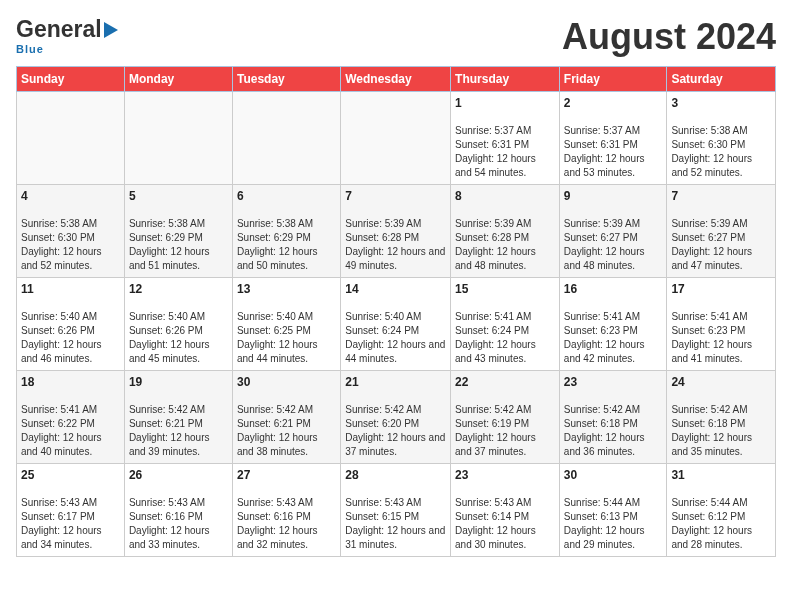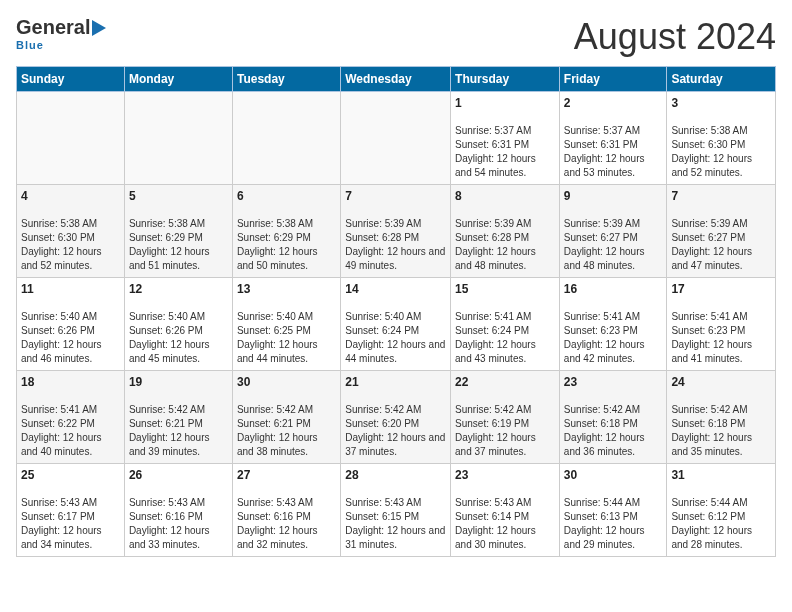--- a/index.html
+++ b/index.html
@@ -39,34 +39,34 @@
       color: #1a6faf;
       font-weight: bold;
       letter-spacing: 1px;
       text-align: right;
     }
     .title-block {
       text-align: right;
     }
     .month-year {
       font-size: 36px;
-      font-weight: normal;
+      font-weight: bold;
       color: #333;
     }
     .location {
       font-size: 15px;
       color: #555;
     }
     .calendar {
       width: 100%;
       border-collapse: collapse;
       font-size: 10.5px;
     }
     .calendar th {
-      background: #0369a1;
+      background: #ef4444;
       color: #fff;
       padding: 5px 4px;
       text-align: left;
       font-size: 12px;
       border: 1px solid #aac4e0;
     }
     .calendar td {
       border: 1px solid #ccc;
       vertical-align: top;
       padding: 4px;
@@ -96,21 +96,21 @@
     .row-bg-light td { background: #f5f5f5 !important; }
     .row-bg-white td { background: #fff !important; }
     .row-bg-light td.empty, .row-bg-white td.empty { background: #f9f9f9 !important; }
   </style>
 </head>
 <body>
 
 <div class="header">
   <div class="logo">
     <div class="logo-top">
-      <span style="font-size:20px;font-weight:bold;color:#333;">General</span>
+      <span style="font-size:23px;font-weight:bold;color:#333;">General</span>
       <span class="logo-arrow"></span>
     </div>
     <span class="logo-sub">Blue</span>
   </div>
   <div class="title-block">
     <div class="month-year">August 2024</div>
   </div>
 </div>
 
 <table class="calendar">

